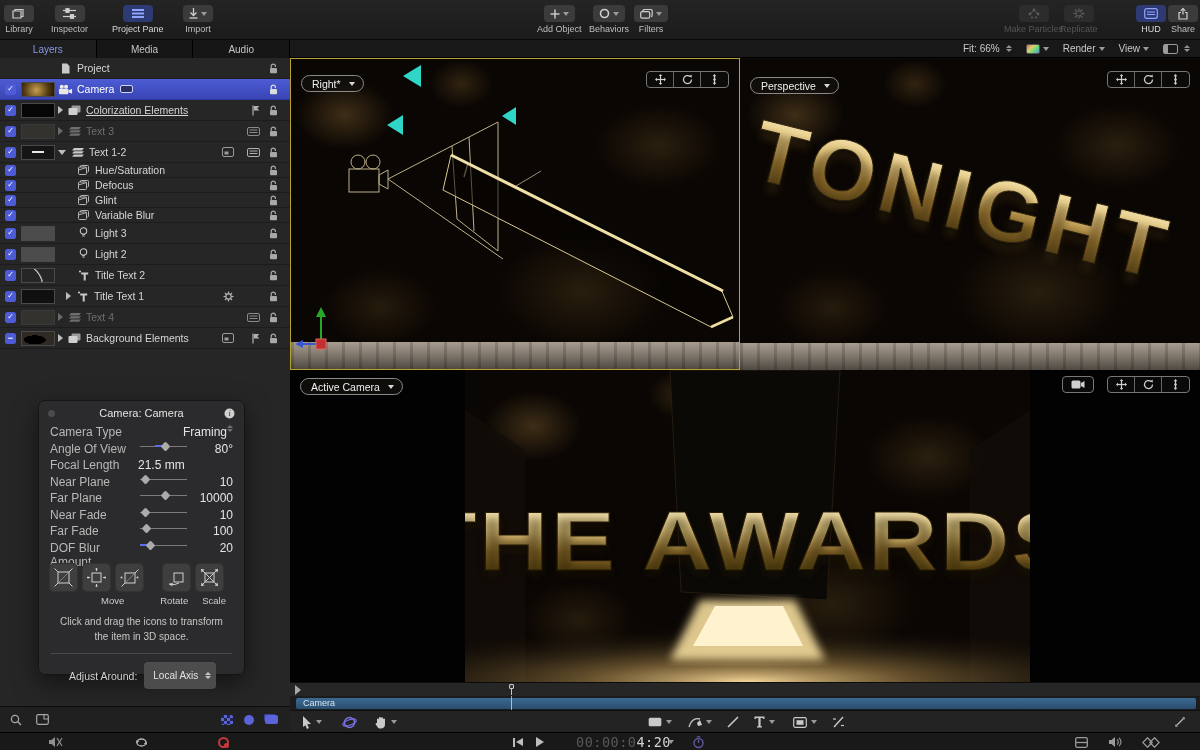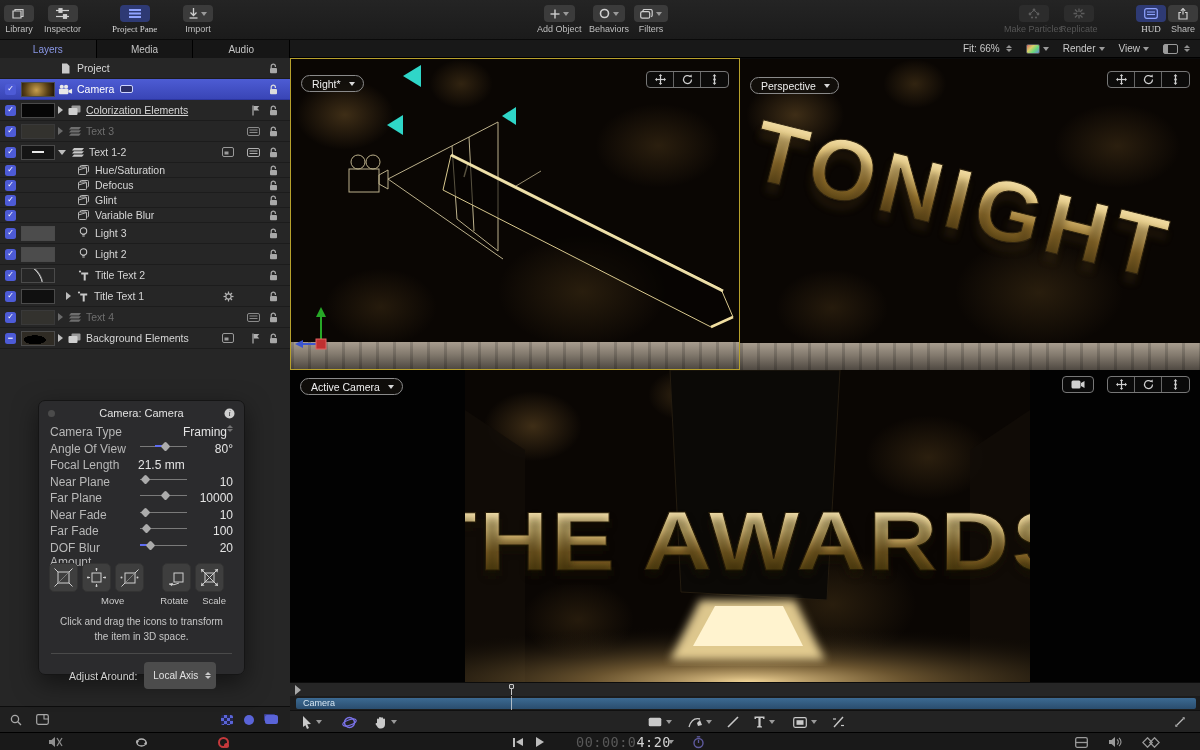--- a/index.html
+++ b/index.html
@@ -7,21 +7,21 @@
               font-family:"Liberation Sans", sans-serif; -webkit-font-smoothing:antialiased; }
 
   
   #topbar { position:absolute; left:0; top:0; width:1200px; height:40px;
             background:linear-gradient(#242424,#1b1b1b); border-bottom:1px solid #0a0a0a; }
   .tbtn { position:absolute; top:5px; display:flex; flex-direction:column; align-items:center; gap:2px; }
   .tbtn .ticon { min-width:30px; height:17px; padding:0 6px; background:#3b3b3b; border-radius:4px;
                  display:flex; align-items:center; justify-content:center; gap:3px; color:#cfcfcf; }
   .tbtn .tlabel { font-size:9px; color:#bfbfbf; white-space:nowrap; }
   .tbtn.active .ticon { background:#2e3a74; color:#8fa3ff; }
-  .tbtn.active .tlabel { color:#d8d8d8;font-family:Liberation Serif, serif; }
+  .tbtn.active .tlabel { color:#d8d8d8; }
   .tbtn.dim .ticon { background:#2c2c2c; color:#5c5c5c; }
   .tbtn.dim .tlabel { color:#555; }
   .cv { width:0; height:0; border-left:3px solid transparent; border-right:3px solid transparent;
         border-top:4px solid #9a9a9a; display:inline-block; }
 
   
   #tabbar { position:absolute; left:0; top:40px; width:290px; height:18px; background:#101010; display:flex; }
   .ptab { flex:1; display:flex; align-items:center; justify-content:center; font-size:10px;
           color:#c4c4c4; border-right:1px solid #000; background:#161616; }
   .ptab.active { background:#1e1e1e; color:#8a97e6; }
@@ -183,21 +183,21 @@
 
 <div id="topbar">
   <div class="tbtn" style="left:4px;">
     <span class="ticon">
         <svg width="14" height="11" viewBox="0 0 14 11">
           <path d="M1 3 h8 v7 h-8 z M3 3 V1.5 h8 v7 H9.2" fill="none" stroke="#cfcfcf" stroke-width="1.2"></path>
         </svg>
       </span>
     <span class="tlabel">Library</span>
   </div>
-  <div class="tbtn" style="left:44px;">
+  <div class="tbtn" style="left:51px;">
     <span class="ticon">
         <svg width="13" height="11" viewBox="0 0 13 11">
           <g stroke="#cfcfcf" stroke-width="1.2">
             <line x1="0" y1="2.5" x2="13" y2="2.5"></line>
             <line x1="0" y1="8.5" x2="13" y2="8.5"></line>
             <rect x="3" y="0.7" width="3" height="3.6" fill="#cfcfcf"></rect>
             <rect x="7.5" y="6.7" width="3" height="3.6" fill="#cfcfcf"></rect>
           </g>
         </svg>
       </span>

